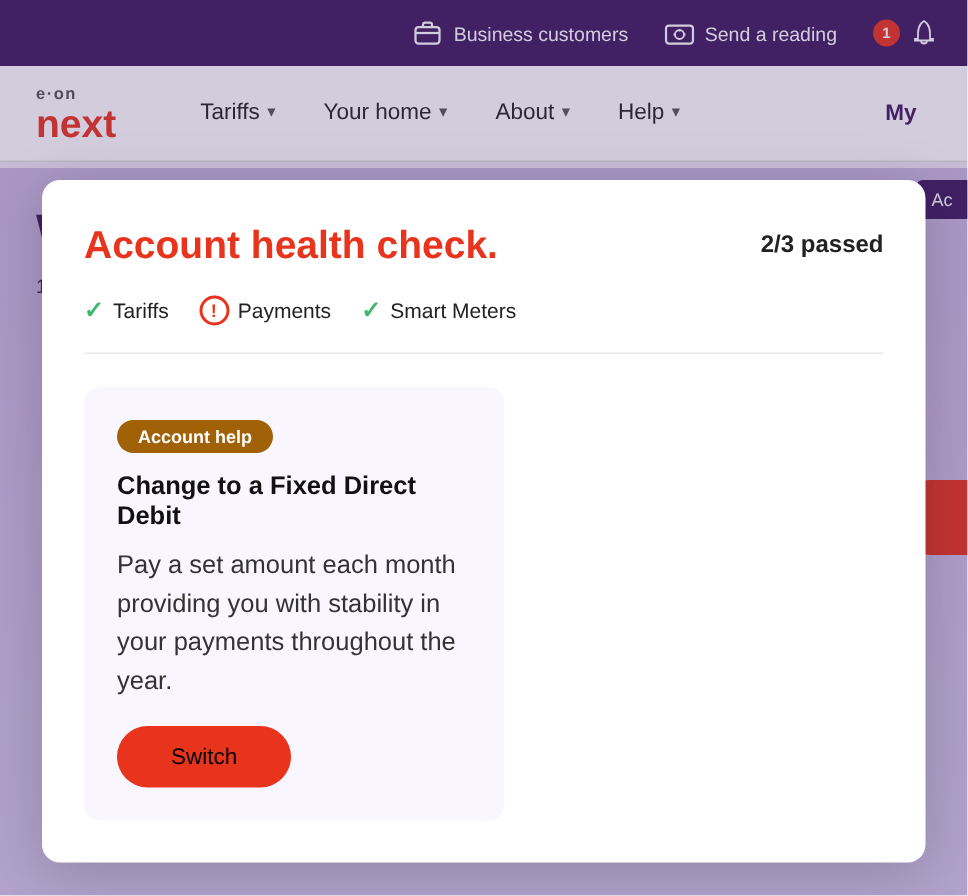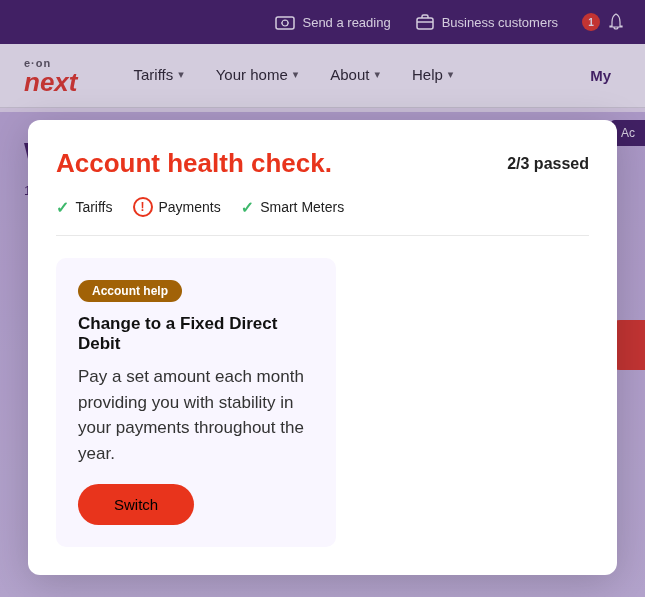--- a/index.html
+++ b/index.html
@@ -69,21 +69,20 @@
       font-size: 11px;
       color: #555;
       font-weight: bold;
       letter-spacing: 1px;
     }
     .logo-next {
       font-size: 26px;
       font-weight: 900;
       color: #e8341c;
       line-height: 1;
-      font-style: italic;
     }
     .nav-items {
       display: flex;
       align-items: center;
       gap: 0;
       flex: 1;
     }
     .nav-item {
       display: flex;
       align-items: center;
@@ -279,41 +278,41 @@
       font-weight: normal;
       cursor: pointer;
     }
   </style>
 </head>
 <body>
 
 <div class="top-bar">
   <div class="top-bar-item">
     <div class="top-bar-icon">
+      <svg width="18" height="16" viewBox="0 0 18 16" fill="none" xmlns="http://www.w3.org/2000/svg">
+        <rect x="1" y="4" width="16" height="11" rx="2" stroke="white" stroke-width="1.5" fill="none"></rect>
+        <path d="M6 4V2.5C6 1.7 6.7 1 7.5 1h3C11.3 1 12 1.7 12 2.5V4" stroke="white" stroke-width="1.5" fill="none"></path>
+        <line x1="1" y1="8" x2="17" y2="8" stroke="white" stroke-width="1.5"></line>
+      </svg>
+    </div>
+    <span>Business customers</span>
+  </div>
+  <div class="top-bar-item">
+    <div class="top-bar-icon">
       <svg width="20" height="16" viewBox="0 0 20 16" fill="none" xmlns="http://www.w3.org/2000/svg">
         <rect x="1" y="3" width="18" height="12" rx="2" stroke="white" stroke-width="1.5" fill="none"></rect>
         <circle cx="10" cy="9" r="3" stroke="white" stroke-width="1.2" fill="none"></circle>
         <line x1="10" y1="7" x2="10" y2="6" stroke="white" stroke-width="1.2"></line>
         <line x1="7" y1="9" x2="6" y2="9" stroke="white" stroke-width="1.2"></line>
         <line x1="13" y1="9" x2="14" y2="9" stroke="white" stroke-width="1.2"></line>
       </svg>
     </div>
     <span>Send a reading</span>
   </div>
   <div class="top-bar-item">
-    <div class="top-bar-icon">
-      <svg width="18" height="16" viewBox="0 0 18 16" fill="none" xmlns="http://www.w3.org/2000/svg">
-        <rect x="1" y="4" width="16" height="11" rx="2" stroke="white" stroke-width="1.5" fill="none"></rect>
-        <path d="M6 4V2.5C6 1.7 6.7 1 7.5 1h3C11.3 1 12 1.7 12 2.5V4" stroke="white" stroke-width="1.5" fill="none"></path>
-        <line x1="1" y1="8" x2="17" y2="8" stroke="white" stroke-width="1.5"></line>
-      </svg>
-    </div>
-    <span>Business customers</span>
-  </div>
-  <div class="top-bar-item">
     <div class="notification-badge">1</div>
     <svg width="18" height="18" viewBox="0 0 18 18" fill="none" xmlns="http://www.w3.org/2000/svg">
       <path d="M9 1C9 1 5 3 5 9v4H3v1h12v-1h-2V9C13 3 9 1 9 1z" stroke="white" stroke-width="1.2" fill="none"></path>
       <path d="M7 14c0 1.1.9 2 2 2s2-.9 2-2" stroke="white" stroke-width="1.2" fill="none"></path>
     </svg>
   </div>
 </div>
 
 <div class="nav-bar">
   <div class="logo">

